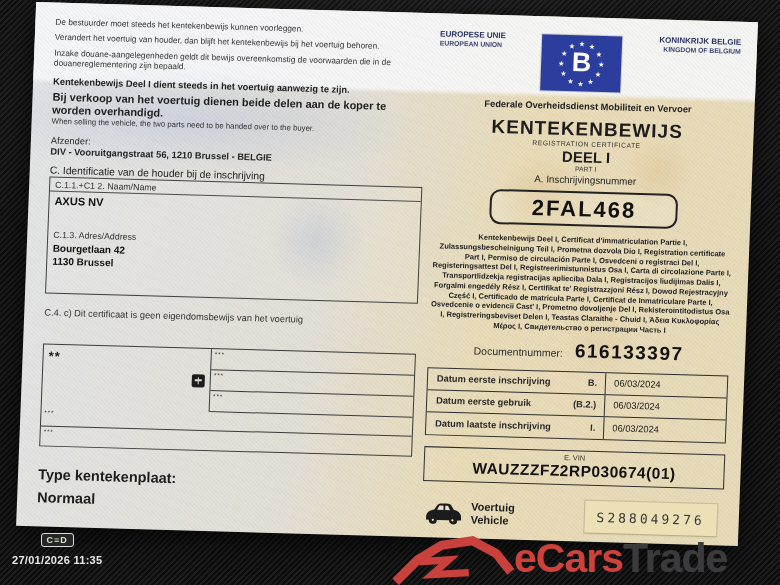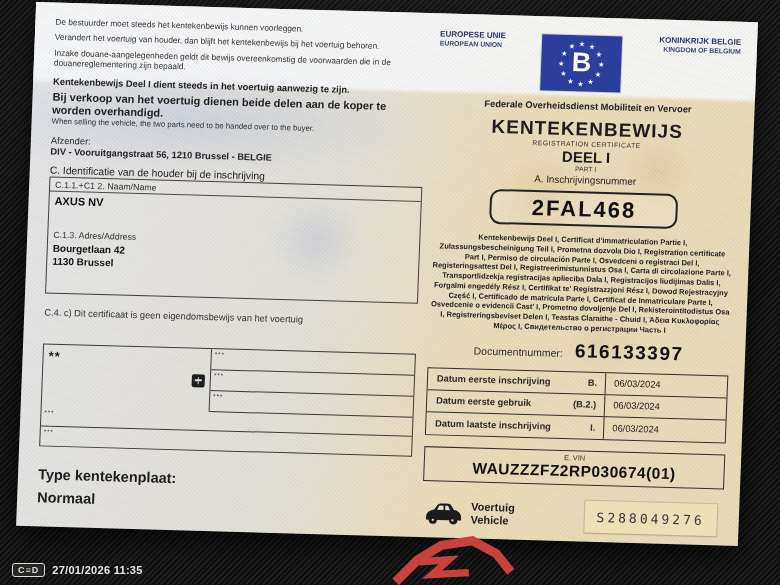--- a/index.html
+++ b/index.html
@@ -91,21 +91,21 @@
   .vin-box { margin-top:11px; border:1.5px solid #2e2e2e; text-align:center; padding:2px 0 4px; }
   .vin-label { font-size:7.3px; color:#333; }
   .vin-value { font-size:15.5px; font-weight:bold; letter-spacing:.5px; color:#111; }
   .vehicle-row { margin-top:15px; display:flex; align-items:center; }
   .car-icon { width:42px; height:28px; flex:0 0 auto; }
   .vehicle-labels { margin-left:7px; font-size:11px; font-weight:bold; line-height:1.15; color:#1c1c1c; }
   .sticker { margin-left:auto; margin-right:6px; background:#ece0b6; box-shadow:0 0 0 1px rgba(120,110,70,.25), 0 1px 2px rgba(0,0,0,.15); padding:7px 12px; }
   .sticker-text { font-family:"DejaVu Sans Mono", monospace; font-size:13px; letter-spacing:3px; color:#3a3a3a; }
 
   
-  .timestamp-bar { position:absolute; left:12px; bottom:8px; display:flex; align-items:center; gap:7px; z-index:5; }
+  .timestamp-bar { position:absolute; left:12px; bottom:19px; display:flex; align-items:center; gap:7px; z-index:5;flex-direction:column; }
   .cam-badge { background:#262626; border:1.4px solid #dedede; border-radius:3px; padding:1px 5px; font-size:9px; font-weight:bold; letter-spacing:1px; color:#cfe3c8; }
   .timestamp { color:#e8e8e8; font-size:11px; font-weight:bold; letter-spacing:.3px; }
 
   .brand { position:absolute; left:392px; top:524px; display:flex; align-items:flex-start; z-index:6; }
   .brand-car { width:128px; height:62px; flex:0 0 auto; margin-top:4px; }
   .brand-text { font-size:41px; font-weight:bold; letter-spacing:-1px; line-height:1; margin-left:-6px; margin-top:14px; white-space:nowrap; }
   .brand-red { color:#cf423c; }
   .brand-dark { color:#3b3b3d; text-shadow:0 0 1px rgba(255,255,255,.15); }
 </style>
 </head>
@@ -268,15 +268,18 @@
     <span class="timestamp">27/01/2026 11:35</span>
   </div>
 
   <div class="brand">
     <svg class="brand-car" viewBox="0 0 140 66">
       <g fill="none" stroke="#c8413d" stroke-width="10" stroke-linejoin="miter" stroke-linecap="butt">
         <path d="M4 58 L28 34 L54 18 L88 13 L114 27 L130 47"></path>
         <path d="M30 36 L62 34 L44 50 L84 48" stroke-width="8"></path>
       </g>
     </svg>
+    <div class="brand-text">
+      <span class="brand-red">eCars</span><span class="brand-dark">Trade</span>
+    </div>
   </div>
 
 </div>
 
 </body></html>

